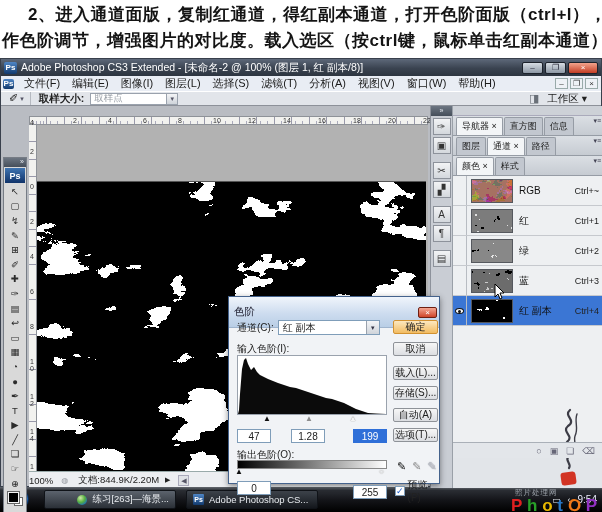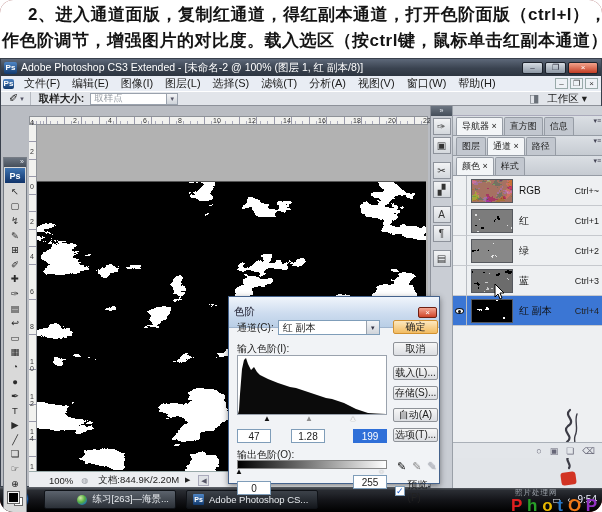--- a/index.html
+++ b/index.html
@@ -1,17 +1,17 @@
 <!DOCTYPE html>
 <html><head>
 <meta charset="utf-8">
 <style>
   html,body{margin:0;padding:0;background:#fff;}
   *{box-sizing:border-box;font-family:"Liberation Sans","DejaVu Sans",sans-serif;}
-  .screen{position:relative;width:602px;height:512px;overflow:hidden;background:#7f1d1d;border-radius:13px;}
+  .screen{position:relative;width:602px;height:512px;overflow:hidden;background:#7f1d1d;}
 
   
   .header{position:absolute;left:0;top:0;width:602px;height:58px;background:#fff;color:#141414;}
   .header .l1{position:absolute;left:28px;top:3px;font-size:17px;font-weight:700;letter-spacing:.5px;white-space:nowrap;}
   .header .l2{position:absolute;left:2px;top:29px;font-size:17px;font-weight:700;letter-spacing:.5px;white-space:nowrap;}
 
   
   .pswin{position:absolute;left:0;top:58px;width:602px;height:429px;background:#c6cad1;border:1px solid #39404c;}
   .titlebar{position:absolute;left:0;top:0;right:0;height:17px;background:linear-gradient(#5d6879,#3a4350 55%,#2d3540);display:flex;align-items:center;padding:0 3px;color:#fff;}
   .appicon{width:13px;height:12px;background:linear-gradient(#4f86c6,#123a6e);color:#fff;font-size:8px;font-weight:700;display:flex;align-items:center;justify-content:center;margin-right:4px;border-radius:2px;}
@@ -49,21 +49,21 @@
     background-size:100% 100%,100% 45%;background-position:0 0,0 100%;background-repeat:no-repeat;}
   .rn{position:absolute;top:0;font-size:7px;color:#333;}
   .vruler{position:absolute;left:28px;top:19px;width:8px;height:346px;background:#f2f2ef;border-right:1px solid #8e9298;
     background-image:repeating-linear-gradient(to bottom,transparent 0 16.5px,#99a 16.5px 17.5px);}
   .vn{position:absolute;left:1px;width:7px;font-size:7px;line-height:7px;color:#333;word-break:break-all;}
   .canvasarea{position:absolute;left:36px;top:19px;width:391px;height:346px;background:#b2b2b2;overflow:hidden;}
   .artimg{position:absolute;left:0;top:56px;width:389px;height:290px;border-top:1px solid #555;}
 
   
   .statusbar{position:absolute;left:28px;top:365px;width:399px;height:17px;background:#eceef1;border-top:1px solid #9aa;display:flex;align-items:center;font-size:9.5px;color:#222;}
-  .statusbar .zoomv{margin-left:20px;}
+  .statusbar .zoomv{margin-left:0;}
   .statusbar .vcico{margin-left:8px;color:#8a8f96;font-size:8px;}
   .statusbar .docv{margin-left:10px;}
   .statusbar .flyout{margin-left:6px;font-size:7px;}
   .statusbar .scrl{margin-left:8px;width:11px;height:11px;background:#dfe2e6;border:1px solid #aab;font-size:7px;line-height:10px;text-align:center;color:#556;}
 
   
   .dockstrip{position:absolute;left:429px;top:0;width:22px;height:382px;background:#c9cdd4;border-left:1px solid #8d929b;z-index:2;}
   .dockgrip{height:10px;background:linear-gradient(#6d7682,#454e5a);color:#e8ecf2;font-size:7px;line-height:9px;text-align:center;}
   .dico{width:18px;height:17px;margin:2px auto 0;background:linear-gradient(#f2f3f5,#d4d8dd);border:1px solid #8d929b;font-size:10px;line-height:16px;text-align:center;color:#333;}
   .dgap{height:6px;}
@@ -497,21 +497,21 @@
       <span class="ibox" style="left:8px;top:117px">47</span>
       <span class="ibox" style="left:62px;top:117px">1.28</span>
       <span class="ibox selbox" style="left:124px;top:117px">199</span>
       <div class="doutlabel">输出色阶(O):</div>
       <div class="gradbar"></div>
       <div class="omarks">
         <span class="mark" style="left:-2px;color:#101010">▲</span>
         <span class="mark" style="left:142px;color:#fff;text-shadow:0 0 1px #555">○</span>
       </div>
       <span class="ibox" style="left:8px;top:169px">0</span>
-      <span class="ibox" style="left:124px;top:163px">255</span>
+      <span class="ibox" style="left:124px;top:173px">255</span>
 
       <span class="dbtn ok" style="top:8px">确定</span>
       <span class="dbtn" style="top:30px">取消</span>
       <span class="dbtn" style="top:54px">载入(L)...</span>
       <span class="dbtn" style="top:74px">存储(S)...</span>
       <span class="dbtn" style="top:96px">自动(A)</span>
       <span class="dbtn" style="top:116px">选项(T)...</span>
       <div class="droppers">
         <span class="drop1">✎</span>
         <span class="drop2">✎</span>

